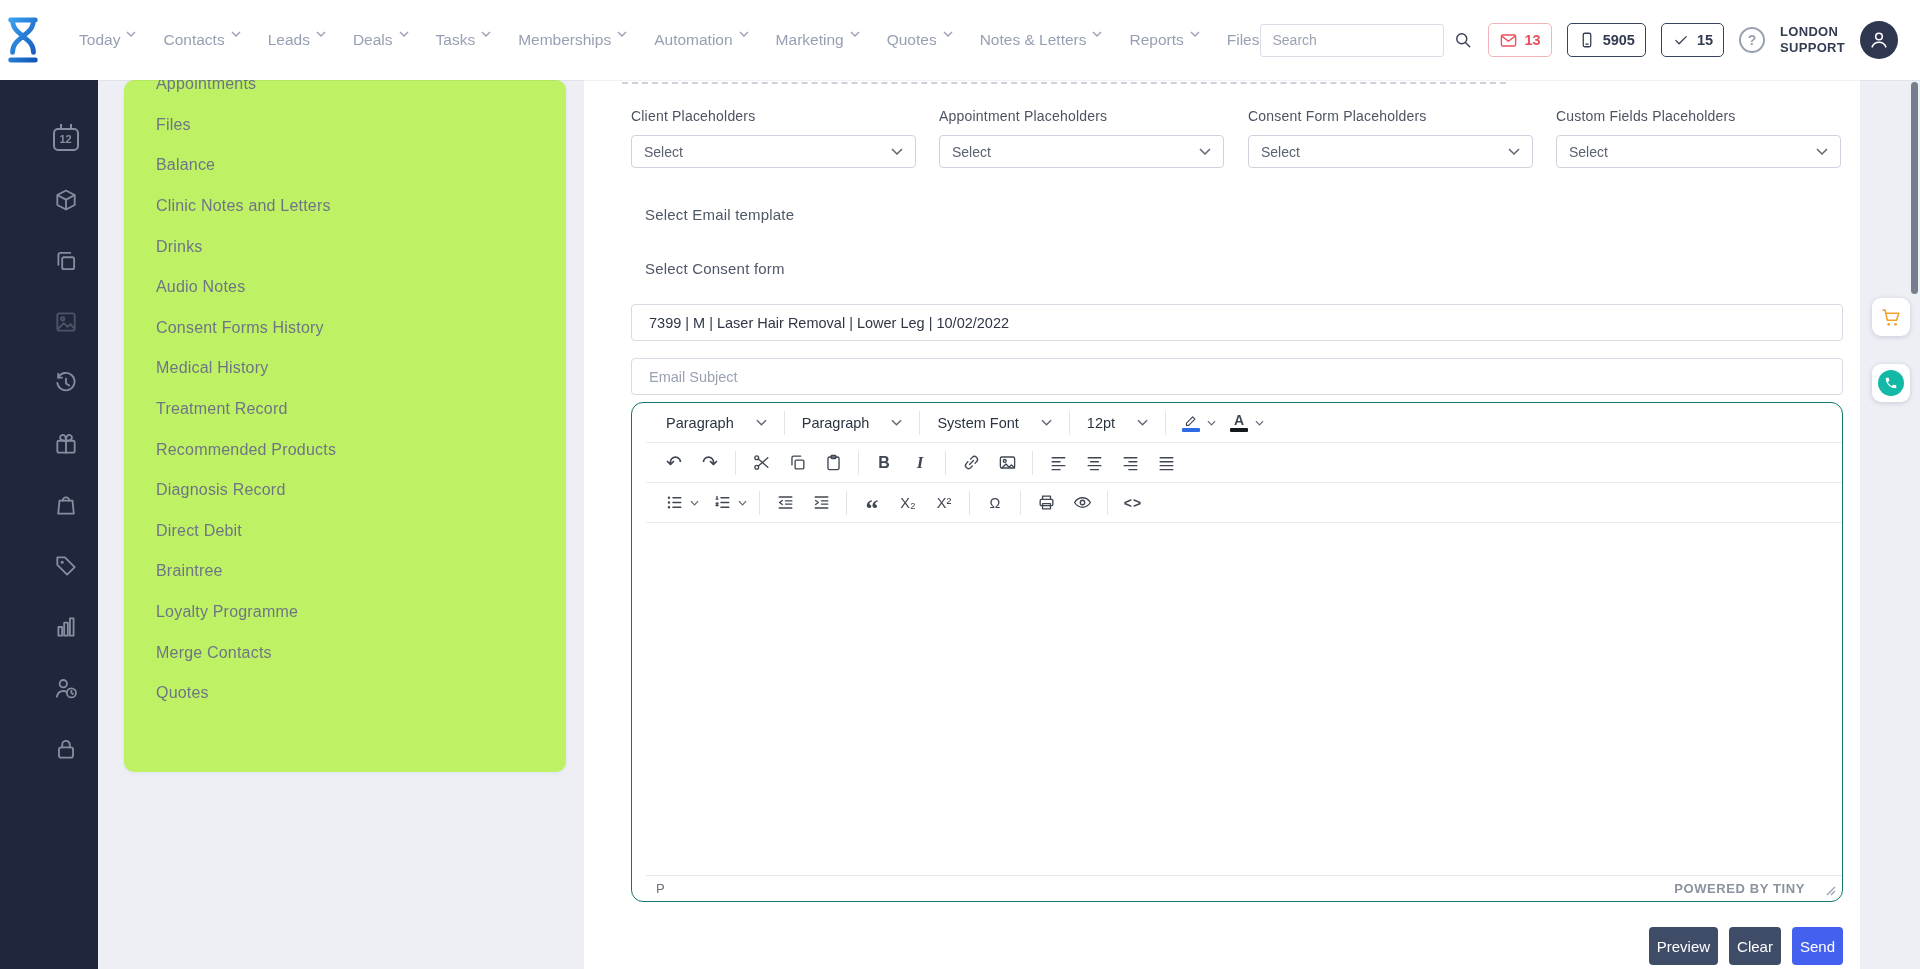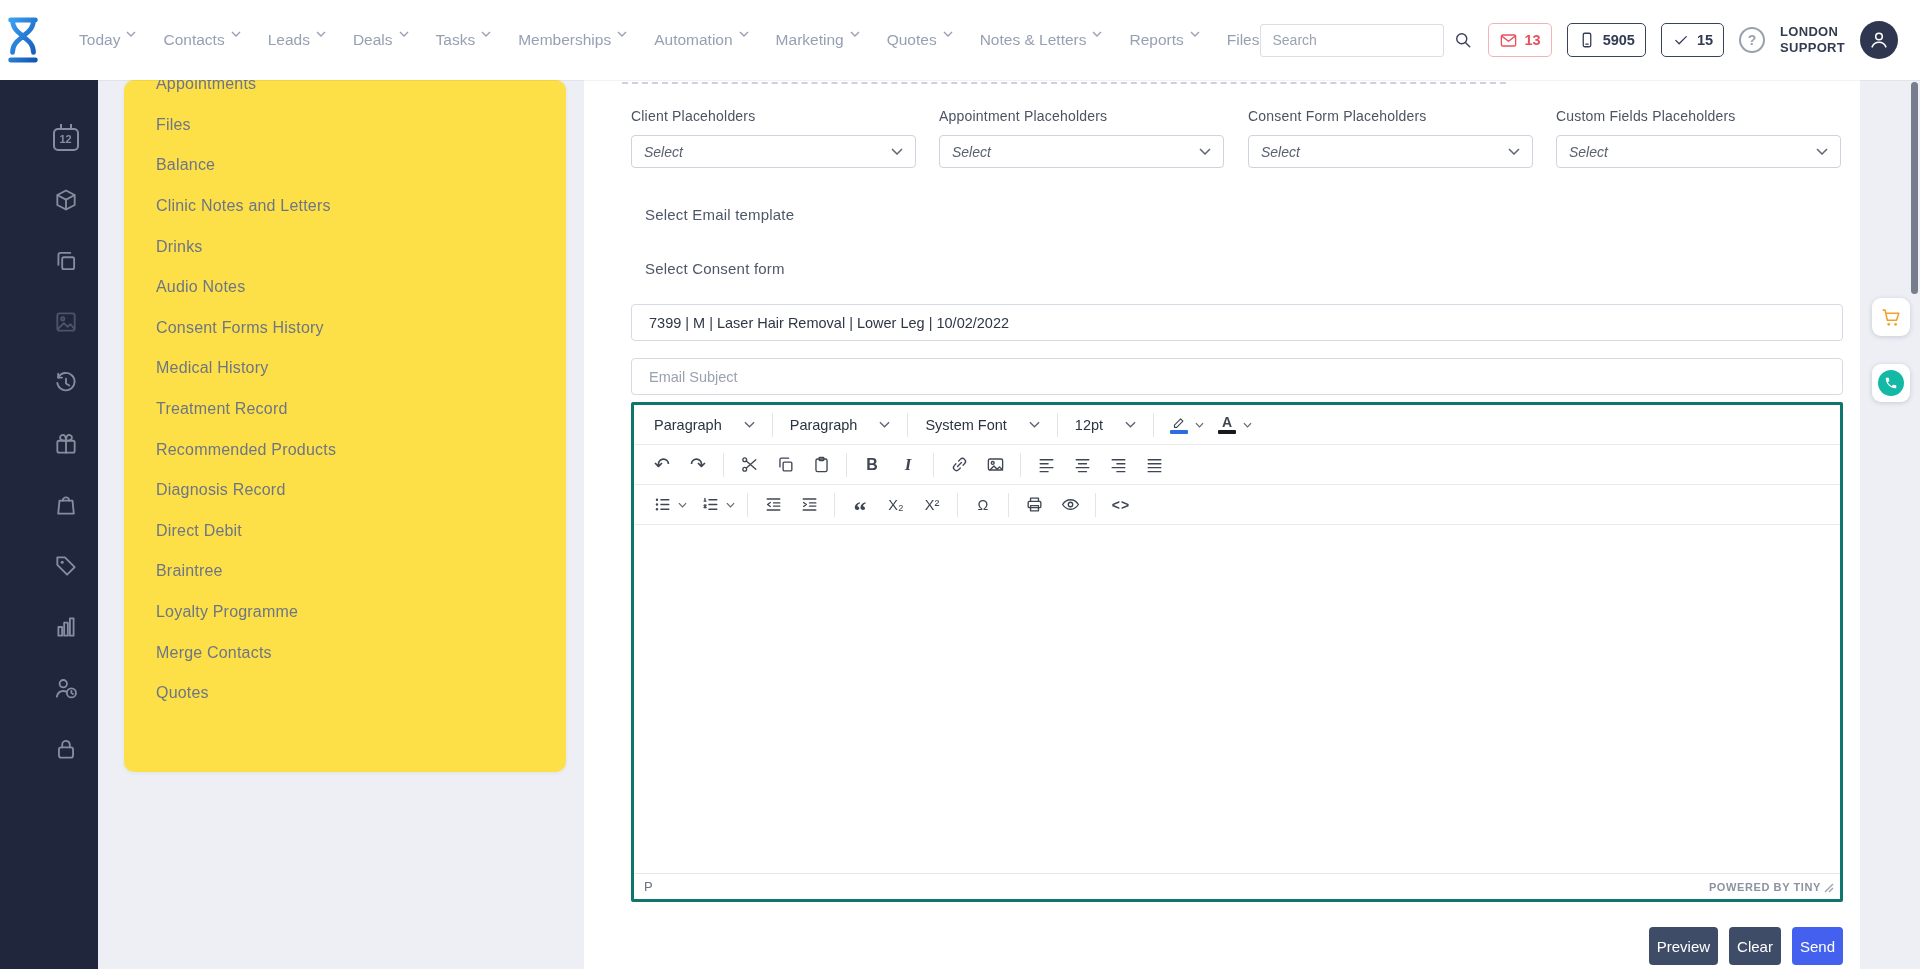--- a/index.html
+++ b/index.html
@@ -29,61 +29,61 @@
   .iconbar{position:absolute;top:80px;left:0;width:98px;height:889px;background:#20263b;
            display:flex;flex-direction:column;align-items:center;padding-top:46px;gap:35px;z-index:20;}
   .ib-icon{color:#878da0;cursor:pointer;display:flex;align-items:center;justify-content:center;width:28px;height:26px;margin-left:33px;}
   .ib-icon.dim{opacity:.45;}
   .cal-icon{width:26px;height:23px;border:2px solid #878da0;border-radius:5px;position:relative;display:flex;align-items:center;justify-content:center;}
   .cal-icon::before,.cal-icon::after{content:"";position:absolute;top:-6px;width:2px;height:5px;background:#878da0;}
   .cal-icon::before{left:5px;} .cal-icon::after{right:5px;}
   .cal-num{font-size:11px;color:#878da0;font-weight:700;}
 
   
-  .menu-card{position:absolute;left:124px;top:80px;width:442px;height:692px;background:#fde047;border-radius:10px;
+  .menu-card{position:absolute;left:124px;top:80px;width:442px;height:692px;background:#bef264;border-radius:10px;
              box-shadow:0 1px 4px rgba(25,39,78,.06);overflow:hidden;z-index:10;}
   .menu-list{margin-top:-16px;}
   .menu-item{height:40.6px;display:flex;align-items:center;padding-left:32px;font-size:16px;color:#6e7585;cursor:pointer;letter-spacing:.2px;}
 
   
   .form-card{position:absolute;left:584px;top:80px;width:1276px;height:889px;background:#fff;z-index:5;}
   .dashed{position:absolute;left:38px;top:2px;width:884px;border-top:2px dashed #ccd1db;}
   .ph-group{position:absolute;width:285px;top:28px;}
   .g1{left:47px;} .g2{left:355px;} .g3{left:664px;} .g4{left:972px;}
   .ph-label{font-size:14px;color:#4c5362;font-weight:500;margin-bottom:11px;letter-spacing:.2px;}
   .ph-select{height:33px;border:1px solid #ced3dd;border-radius:4px;display:flex;align-items:center;justify-content:space-between;
-             padding:0 12px;font-size:14px;color:#5a6170;cursor:pointer;background:#fff;font-style:italic;}
+             padding:0 12px;font-size:14px;color:#5a6170;cursor:pointer;background:#fff;}
   .link-row{position:absolute;left:61px;font-size:15px;color:#4e5767;cursor:pointer;letter-spacing:.2px;}
   .lr1{top:126px;} .lr2{top:180px;}
   .fld{position:absolute;left:47px;width:1212px;height:37px;border:1px solid #d6dae2;border-radius:4px;
        padding:0 17px;font-size:14.5px;color:#2f3645;outline:none;background:#fff;font-family:"Liberation Sans",sans-serif;}
   .fld::placeholder{color:#9aa2b1;}
   .f-recipient{top:224px;} .f-subject{top:278px;}
 
   
-  .editor{position:absolute;left:47px;top:322px;width:1212px;height:500px;border:3px solid #0f766e;border-radius:2px;
-          display:flex;flex-direction:column;background:#fff;overflow:hidden;}
+  .editor{position:absolute;left:47px;top:322px;width:1212px;height:500px;border:1px solid #0f766e;border-radius:12px;
+          display:flex;flex-direction:column;background:#fff;overflow:hidden;padding-left:14px;}
   .tbrow{height:40px;display:flex;align-items:center;padding-left:10px;border-bottom:1px solid #e8eaee;flex:none;}
   .sep{width:1px;height:24px;background:#e1e4e9;margin:0 7px;flex:none;}
   .tb-select{display:flex;align-items:center;gap:22px;padding:0 10px;height:34px;font-size:14.5px;color:#2b3442;cursor:pointer;border-radius:3px;white-space:nowrap;}
   .tbtn{min-width:36px;height:34px;display:flex;align-items:center;justify-content:center;color:#3f4652;cursor:pointer;border-radius:3px;flex:none;}
   .tbtn.narrow{min-width:16px;margin-left:-6px;margin-right:2px;color:#5f6673;}
   .glyph-b{font-weight:700;font-size:16px;}
   .glyph-i{font-family:"Liberation Serif",serif;font-style:italic;font-size:17px;font-weight:700;}
   .glyph-q{font-family:"Liberation Serif",serif;font-size:26px;font-weight:700;line-height:10px;padding-top:12px;}
   .glyph-sm{font-size:14.5px;font-weight:500;}
   .glyph-ar{font-size:19px;}
   .glyph-code{font-size:14px;font-weight:700;letter-spacing:1px;}
   .split{display:flex;flex-direction:column;align-items:center;justify-content:center;gap:2px;}
   .color-bar{width:18px;height:4px;border-radius:1px;}
   .edit-area{flex:1;background:#fff;cursor:text;}
   .statusbar{height:26px;border-top:1px solid #e5e8ec;display:flex;align-items:center;justify-content:space-between;
              padding:0 6px 0 10px;flex:none;}
   .status-p{font-size:13px;color:#6a7280;}
-  .branding{display:flex;align-items:flex-end;gap:3px;font-size:11px;font-weight:700;color:#8b93a0;letter-spacing:.6px;margin-left:43px;}
+  .branding{display:flex;align-items:flex-end;gap:21px;font-size:13px;font-weight:700;color:#8b93a0;letter-spacing:.6px;margin-left:43px;}
 
   
   .actions{position:absolute;top:847px;left:47px;width:1212px;display:flex;justify-content:flex-end;gap:11px;}
   .btn{height:38px;border:none;border-radius:4px;color:#fff;font-size:15px;padding:0 8px;cursor:pointer;font-family:"Liberation Sans",sans-serif;}
   .btn.dark{background:#3f4c67;}
   .btn.primary{background:#4361ee;}
 
   
   .float-btn{position:absolute;left:1872px;width:38px;height:38px;background:#fff;border-radius:9px;
              box-shadow:0 1px 5px rgba(25,39,78,.18);display:flex;align-items:center;justify-content:center;cursor:pointer;z-index:40;}

